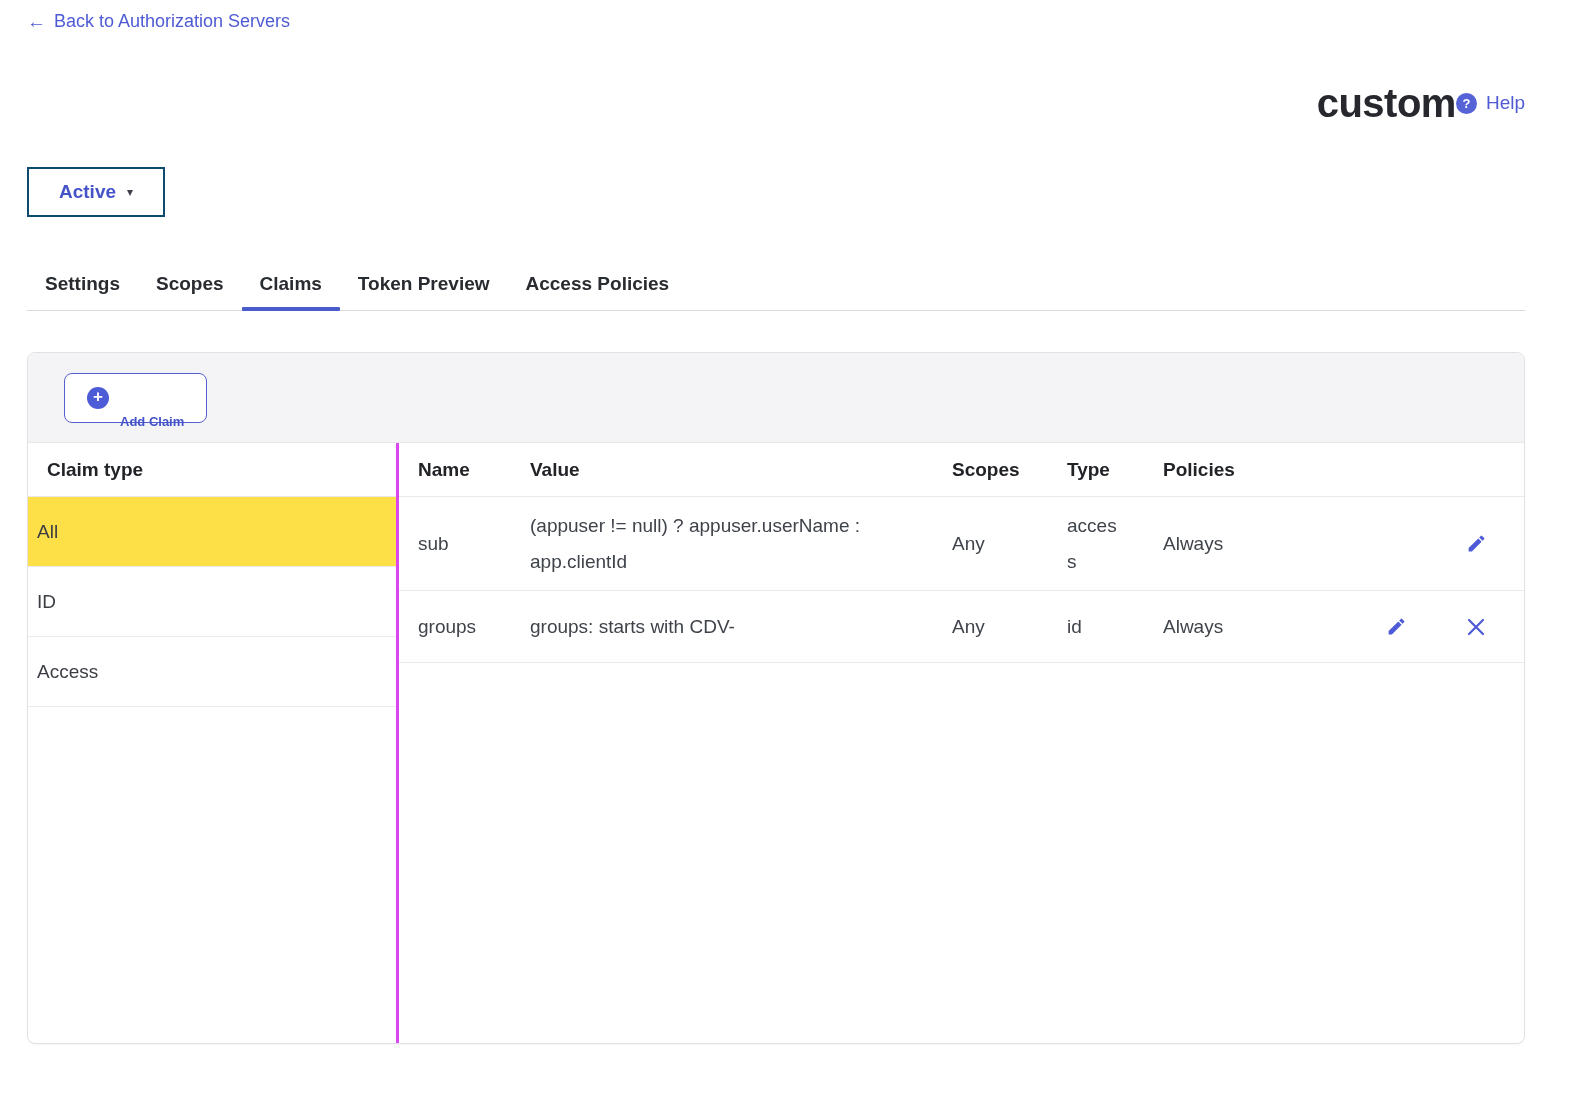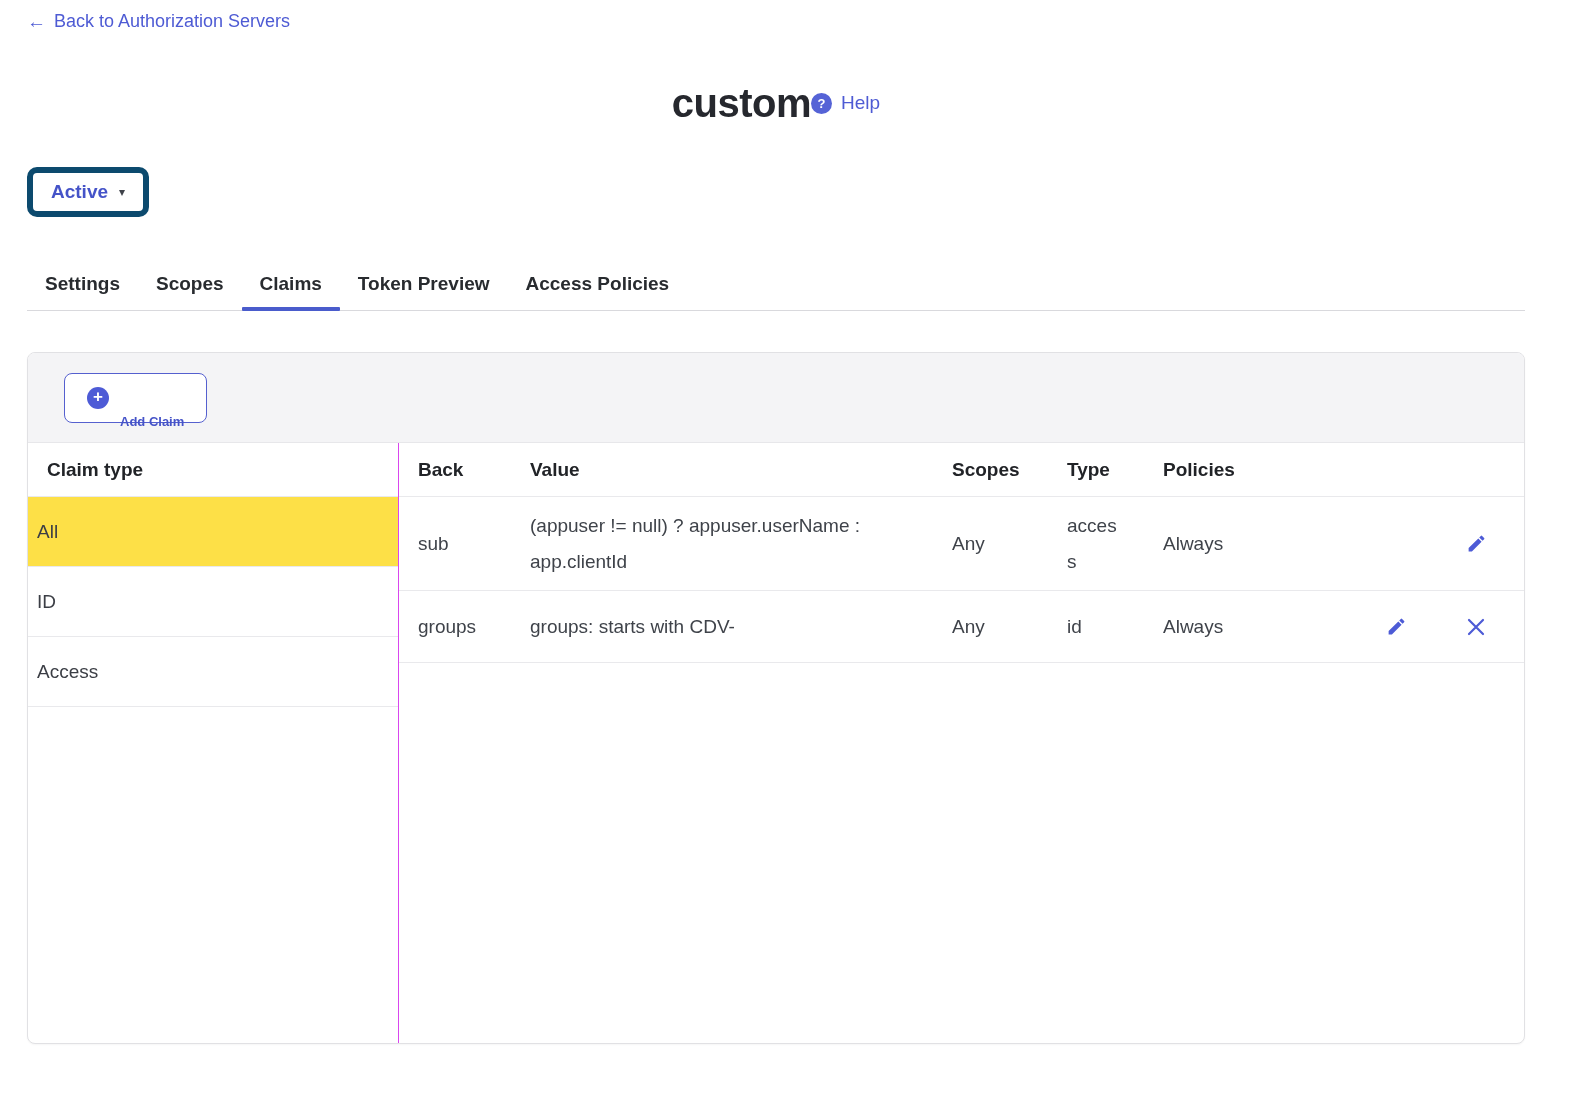--- a/index.html
+++ b/index.html
@@ -15,40 +15,40 @@
 
   
   .back-link {
     display:inline-flex; align-items:center; gap:8px;
     color:var(--accent); font-size:18px; cursor:pointer; text-decoration:none;
   }
   .back-link .arrow { font-size:19px; line-height:1; }
 
   
   .header-row {
-    margin-top:49px; display:flex; justify-content:center; align-items:center;
+    margin-top:49px; display:flex; justify-content:flex-end; align-items:center;
   }
   .page-title {
     font-size:40px; font-weight:700; color:#26282e; letter-spacing:-0.5px; line-height:44px;
   }
   .help {
     display:inline-flex; align-items:center; gap:9px; cursor:pointer;
   }
   .help-badge {
     width:21px; height:21px; border-radius:50%; background:#5563d6;
     color:#ffffff; font-size:13px; font-weight:700;
     display:flex; align-items:center; justify-content:center;
   }
   .help-label { color:var(--accent); font-size:19px; }
 
   
   .status-btn {
-    margin-top:42px; height:50px; padding:0 18px;
+    margin-top:42px; height:50px; padding:0 30px;
     display:inline-flex; align-items:center; gap:11px;
-    background:#ffffff; border:6px solid #0c4a6e; border-radius:10px;
+    background:#ffffff; border:2px solid #0c4a6e; border-radius:0;
     cursor:pointer;
   }
   .status-btn .label { color:#4553c8; font-size:19px; font-weight:700; }
   .status-btn .caret { color:#3f424a; font-size:12px; line-height:1; }
 
   
   .tabs {
     margin-top:40px; display:flex; 
     border-bottom:1px solid #d9d9dd; height:54px;
   }
@@ -81,21 +81,21 @@
   .add-claim-btn .label { color:#4553c8; font-size:13px; font-weight:700;margin-top:48px; }
   .plus-badge {
     width:22px; height:22px; border-radius:50%; background:#4d5bd6;
     color:#ffffff; font-size:17px; font-weight:700; line-height:1;
     display:flex; align-items:center; justify-content:center; padding-bottom:2px;
   }
 
   .panel-body { display:flex; height:601px; }
 
   
-  .claim-col { width:371px; border-right:1px solid #d946ef; flex-shrink:0; }
+  .claim-col { width:371px; border-right:3px solid #d946ef; flex-shrink:0; }
   .claim-col-header {
     height:54px; display:flex; align-items:center; padding-left:19px;
     font-size:19px; font-weight:600; color:#212327;
     border-bottom:1px solid #e9e9ec;
   }
   .claim-type-item {
     height:70px; display:flex; align-items:center; padding-left:9px;
     font-size:19px; color:#3b3e45; border-bottom:1px solid #e9e9ec; cursor:pointer;
   }
   .claim-type-item.selected { background:#fde047; }
@@ -169,21 +169,21 @@
       <aside class="claim-col">
         <div class="claim-col-header">Claim type</div>
         <div class="claim-type-item selected">All</div>
         <div class="claim-type-item">ID</div>
         <div class="claim-type-item">Access</div>
       </aside>
 
       <div class="claims-table">
 
         <div class="t-row t-head">
-          <div class="cell c-name">Back</div>
+          <div class="cell c-name">Name</div>
           <div class="cell c-value">Value</div>
           <div class="cell c-scopes">Scopes</div>
           <div class="cell c-type">Type</div>
           <div class="cell c-included">Policies</div>
           <div class="cell c-actions"></div>
         </div>
 
         <div class="t-row row-sub">
           <div class="cell c-name">sub</div>
           <div class="cell c-value">(appuser != null) ? appuser.userName : app.clientId</div>

